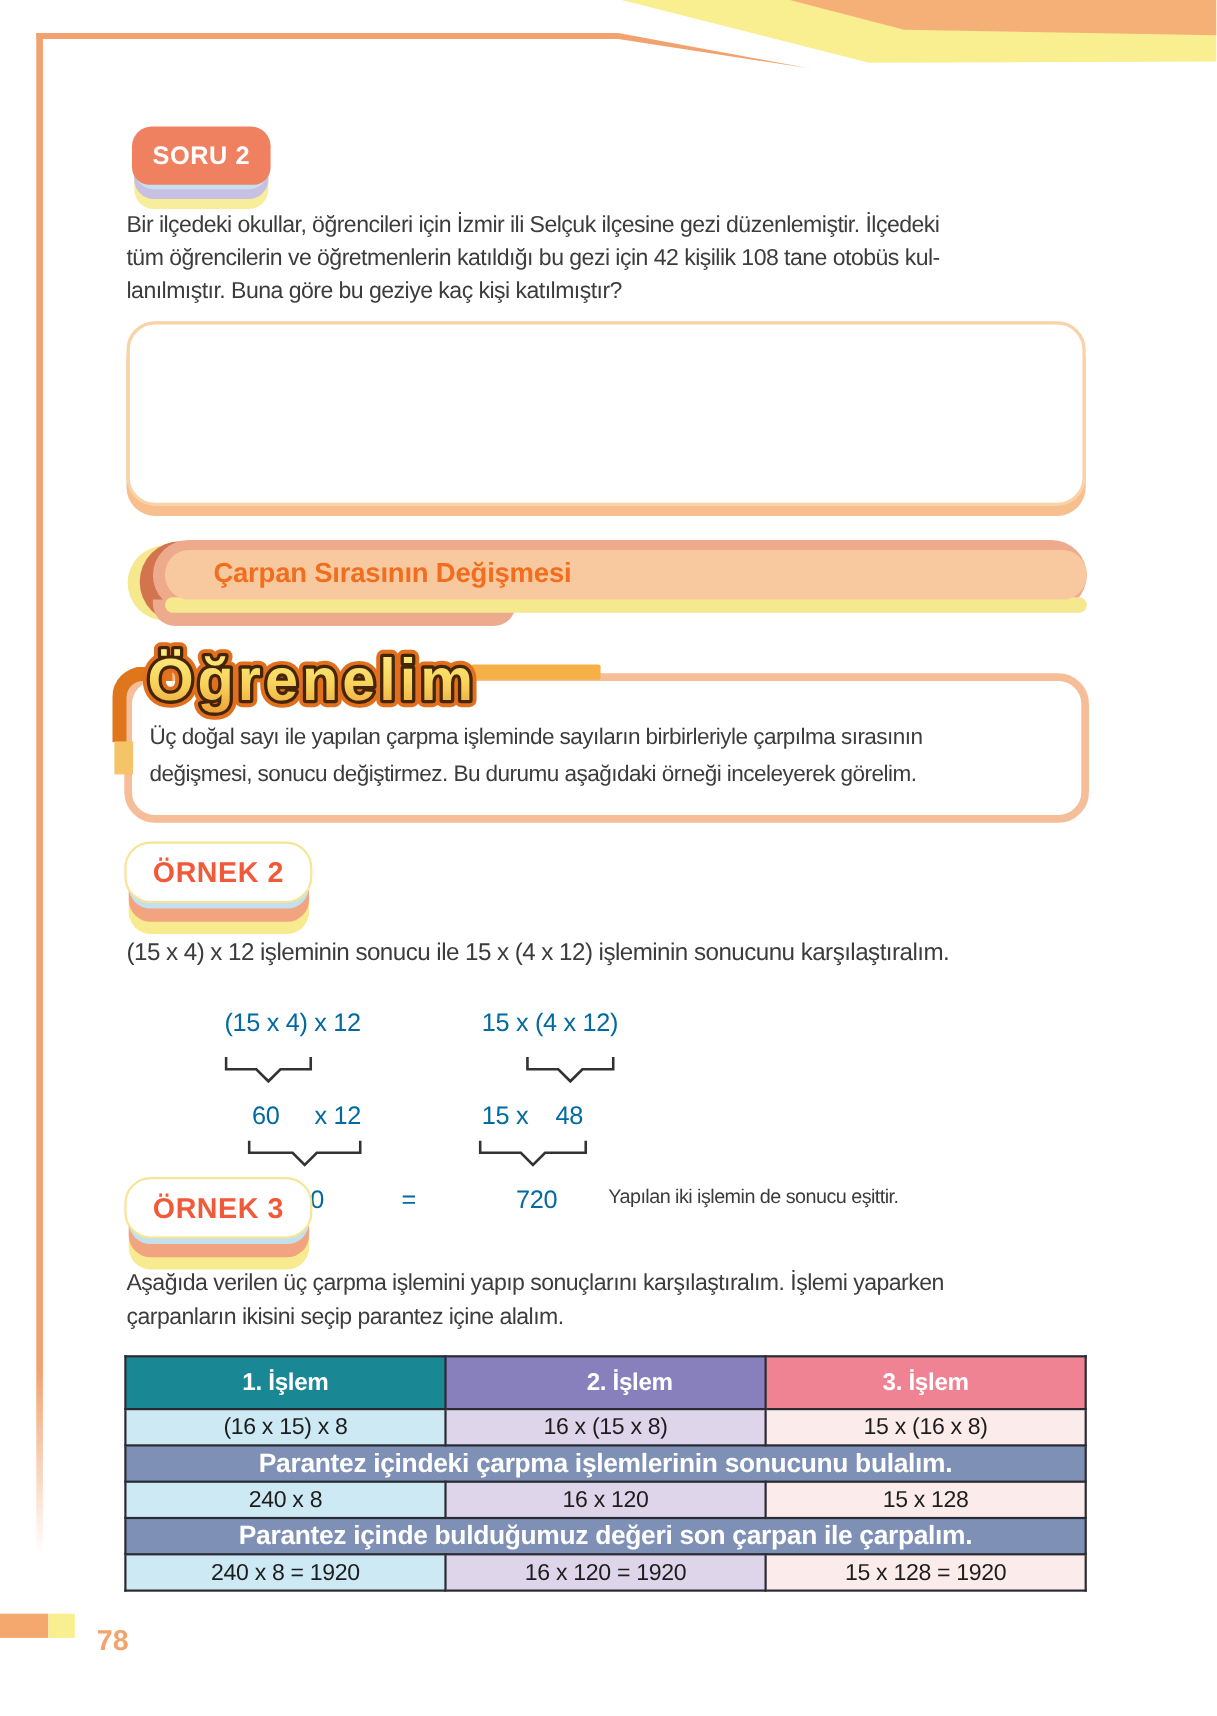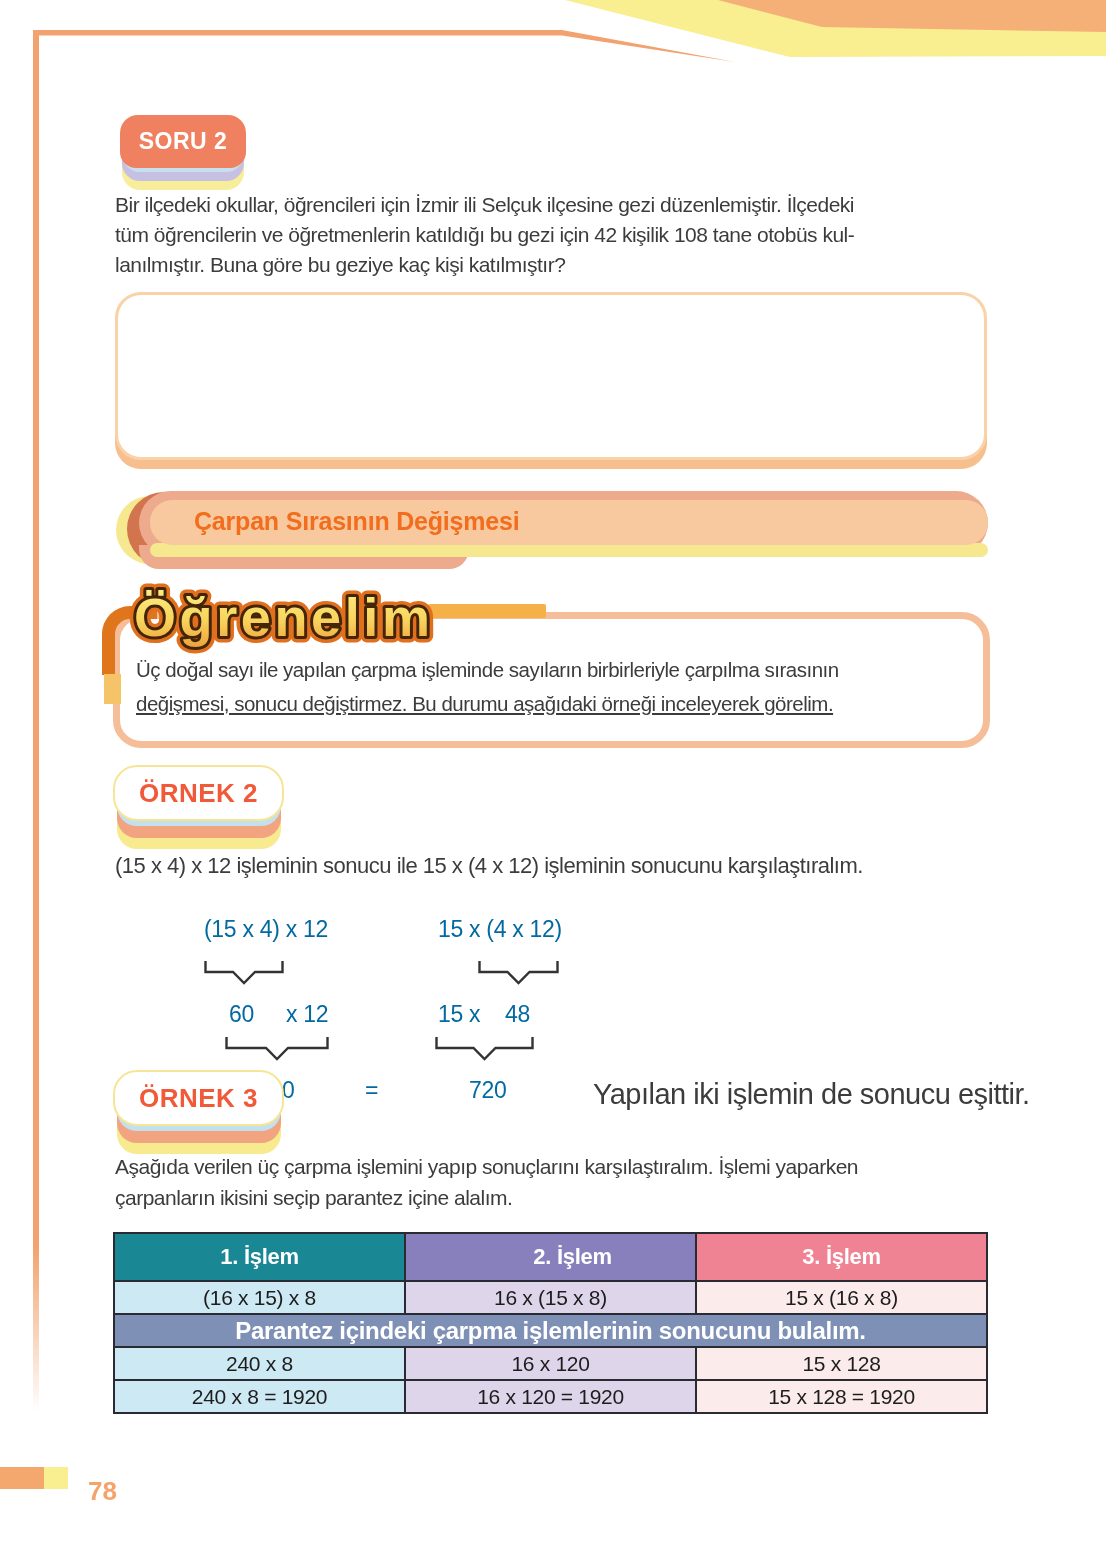--- a/index.html
+++ b/index.html
@@ -53,21 +53,21 @@
   .ornek-badge .o-salmon{top:25px;background:#f2a380;}
   .ornek-badge .o-blue{top:13px;background:#c2e0ee;}
   .ornek-badge .o-white{
     top:0;left:0;width:167px;height:52px;background:#fff;border:2.5px solid #f7e596;border-radius:24px;
     display:flex;align-items:center;justify-content:center;
     color:#f05a38;font-weight:bold;font-size:26px;letter-spacing:0.5px;
   }
   
   .math{position:absolute;font-size:23px;color:#0369a1;white-space:nowrap;letter-spacing:-0.3px;}
   .brace{position:absolute;}
-  .note{position:absolute;font-size:29px;letter-spacing:-0.5px;color:#3c3c3c;white-space:nowrap;margin-left:40px;}
+  .note{position:absolute;font-size:18px;letter-spacing:-0.5px;color:#3c3c3c;white-space:nowrap;}
   
   .op-table{
     position:absolute;left:113px;top:1232px;width:875px;
     border-collapse:collapse;table-layout:fixed;
     font-size:21px;color:#1d1d1d;text-align:center;
   }
   .op-table td,.op-table th{border:2.5px solid #2a2a32;padding:0;letter-spacing:-0.3px;}
   .op-table .hrow th{height:46px;color:#fff;font-size:22px;font-weight:bold;}
   .op-table .h1{background:#1a8795;}
   .op-table .h2{background:#8780bd;padding-left:44px;}
@@ -125,21 +125,21 @@
       <linearGradient id="logoGrad" x1="0" y1="0" x2="0" y2="1">
         <stop offset="0" stop-color="#fdef86"></stop>
         <stop offset="0.55" stop-color="#f8d45c"></stop>
         <stop offset="1" stop-color="#eda33c"></stop>
       </linearGradient>
     </defs>
     <text x="8" y="78" font-family="Liberation Sans, sans-serif" font-weight="bold" font-size="54" textLength="296" stroke="#e0701e" stroke-width="13" stroke-linejoin="round">Öğrenelim</text>
     <text x="8" y="78" font-family="Liberation Sans, sans-serif" font-weight="bold" font-size="54" textLength="296" stroke="#452508" stroke-width="6" stroke-linejoin="round" fill="url(#logoGrad)" style="paint-order:stroke;">Öğrenelim</text>
   </svg>
   <div class="body-line" style="left:136px;top:655px;font-size:20.5px;">Üç doğal sayı ile yapılan çarpma işleminde sayıların birbirleriyle çarpılma sırasının</div>
-  <div class="body-line" style="left:136px;top:689px;font-size:20.5px;text-decoration:underline;">değişmesi, sonucu değiştirmez. Bu durumu aşağıdaki örneği inceleyerek görelim.</div>
+  <div class="body-line" style="left:136px;top:689px;font-size:20.5px;">değişmesi, sonucu değiştirmez. Bu durumu aşağıdaki örneği inceleyerek görelim.</div>
 
   <div class="ornek-badge" style="left:113px;top:765px;">
     <div class="layer o-yellow"></div>
     <div class="layer o-salmon"></div>
     <div class="layer o-blue"></div>
     <div class="layer o-white">ÖRNEK 2</div>
   </div>
   <div class="body-line" style="left:115px;top:851px;font-size:22px;">(15 x 4) x 12 işleminin sonucu ile 15 x (4 x 12) işleminin sonucunu karşılaştıralım.</div>
 
   <div class="math" style="left:204px;top:916px;">(15 x 4) x 12</div>
@@ -191,20 +191,23 @@
       <td class="c3">15 x (16 x 8)</td>
     </tr>
     <tr>
       <td class="band" colspan="3">Parantez içindeki çarpma işlemlerinin sonucunu bulalım.</td>
     </tr>
     <tr class="drow">
       <td class="c1">240 x 8</td>
       <td class="c2">16 x 120</td>
       <td class="c3">15 x 128</td>
     </tr>
+    <tr>
+      <td class="band" colspan="3">Parantez içinde bulduğumuz değeri son çarpan ile çarpalım.</td>
+    </tr>
     <tr class="drow">
       <td class="c1">240 x 8 = 1920</td>
       <td class="c2">16 x 120 = 1920</td>
       <td class="c3">15 x 128 = 1920</td>
     </tr>
   </tbody>
     </table>
 
   <div class="foot-orange"></div>
   <div class="foot-yellow"></div>

